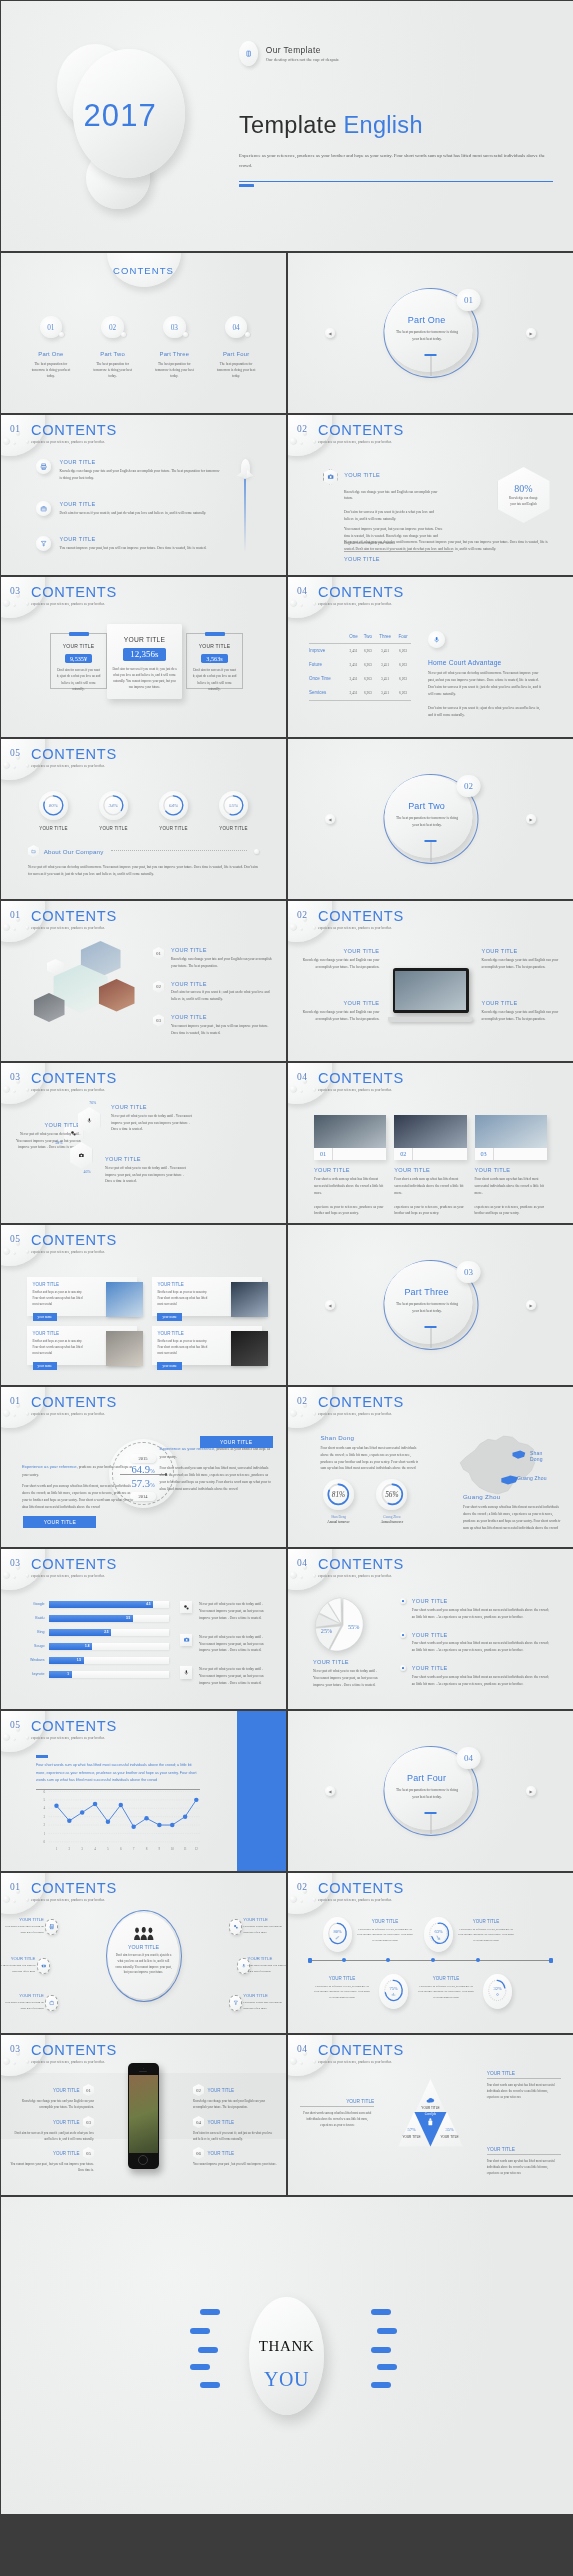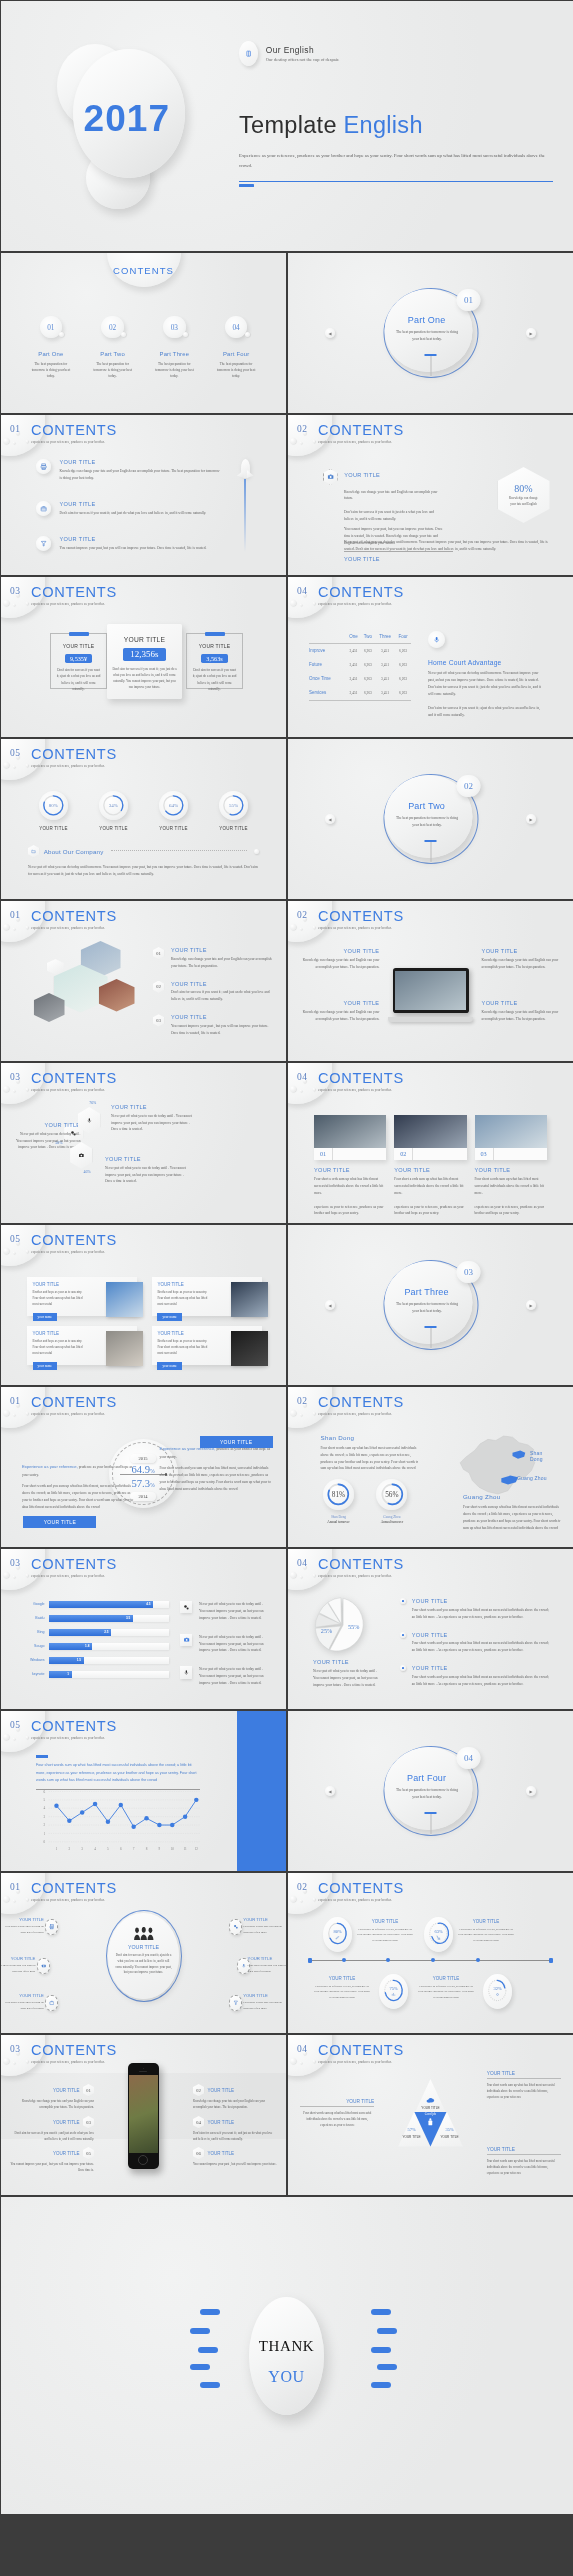--- a/index.html
+++ b/index.html
@@ -65,21 +65,21 @@
   .blob {
     position: absolute; border-radius: 50%;
     background: linear-gradient(145deg, #ffffff 0%, #f3f4f4 45%, #dfe0e0 100%);
     box-shadow: 3.4px 5.6px 10px rgba(0,0,0,.13);
   }
   .blob.b-back { width: 76px; height: 84px; left: 5.6px; top: 12.3px; }
   .blob.b-low  { width: 64px; height: 62px; left: 35px; top: 115px; }
   .blob.b-main { width: 112px; height: 129px; left: 22.4px; top: 17px; z-index: 2; }
   .yr {
     position: absolute; z-index: 3; left: 32.5px; top: 66px;
-    font-size: 37px; font-weight: 700; color: #3d7ce0;
+    font-size: 31px; font-weight: 400; color: #3d7ce0;
     letter-spacing: 1.1px; font-family: "Liberation Sans", sans-serif;
   }
   .tit-right { position: absolute; left: 238px; top: 40px; width: 303px; }
   .co-row { display: flex; align-items: center; gap: 7.8px; }
   .co-badge {
     width: 19px; height: 25px; border-radius: 50%;
     background: linear-gradient(150deg,#ffffff,#eeefef);
     box-shadow: 1.7px 2.2px 3.9px rgba(0,0,0,.12);
     display: flex; align-items: center; justify-content: center;
   }
@@ -215,21 +215,21 @@
   .tbl-side { position:absolute; left: 140px; top: 54px; width: 115px; }
   .tbl-side h3 { font-size: 6.7px; color:#3d7ce0; font-weight: 400; margin: 11.2px 0 3.9px; letter-spacing:0.2px; }
 
   
   .don-row { position:absolute; top: 52px; left: 22.4px; right: 22.4px; display:flex; justify-content:space-around; }
   .don { text-align:center; }
   .don .ring { width: 29px; height: 29px; border-radius:50%; margin: 0 auto; position:relative;
      background: radial-gradient(circle at 38% 33%, #fff 0%, #f3f4f4 62%, #e6e7e7 100%);
      box-shadow: 1.7px 2.8px 5px rgba(0,0,0,.12); display:flex;align-items:center;justify-content:center; }
   .don .ring svg { position:absolute; inset: 2.2px; }
-  .don .val { font-family:"Liberation Serif",serif; font-size: 5px; color:#6d8fc9; position:relative; }
+  .don .val { font-family:"Liberation Serif",serif; font-size: 5px; color:#6d8fc9; position:relative;font-style:italic; }
   .don .lab { margin-top: 5.6px; font-size: 4.5px; color:#3b3b3b; letter-spacing:0.2px; }
   .about { position:absolute; left: 27px; right: 27px; top: 106px; }
   .about .hd { display:flex; align-items:center; gap: 4.5px; }
   .about .hd .t { font-size: 6.2px; color:#4e82cf; letter-spacing:0.2px; }
   .about .dots { flex: 1; border-bottom: 0.6px dotted #b6b6b6; margin: 0 2.2px 1.7px 3.4px; }
   .about .end { width: 5px; height: 5px; border-radius:50%;
       background: radial-gradient(circle at 35% 30%,#fff,#e6e7e7); box-shadow:0.6px 1.1px 1.7px rgba(0,0,0,.12); }
   .about .btext { margin-top: 6.7px; }
 
   
@@ -406,21 +406,21 @@
 
   
   .ty-oval { position:absolute; left: 50%; margin-left: -38px; top: 50%; margin-top: -59px;
      width: 75px; height: 118px; border-radius: 50%;
      background: linear-gradient(150deg,#ffffff 0%, #f4f5f5 45%, #e2e3e3 100%);
      box-shadow: 3.9px 6.7px 12.3px rgba(0,0,0,.15); z-index: 2; }
   .ty-dash { position:absolute; width: 20px; height: 6.2px; border-radius: 3.4px; background:#3d7ce0; z-index:1; }
   .ty-t1 { position:absolute; left:0; right:0; top: 41px; text-align:center;
      font-family:"Liberation Serif",serif; font-size: 15px; color:#121212; letter-spacing: 0.6px; }
   .ty-t2 { position:absolute; left:0; right:0; top: 71px; text-align:center;
-     font-family:"Liberation Serif",serif; font-size: 16px; color:#3d7ce0; letter-spacing: 0.6px; }
+     font-family:"Liberation Serif",serif; font-size: 20px; color:#3d7ce0; letter-spacing: 0.6px; }
 
   svg.icn { width: 7.3px; height: 7.3px; fill: none; stroke: #4e82cf; stroke-width: 1.4; }
   svg.icn-dark { width: 6.7px; height: 6.7px; fill: #2e2e2e; }
 </style>
 </head>
 <body>
 
 <div class="deck">
 
   <div class="slide slide-full">
@@ -433,21 +433,21 @@
     </div>
     <div class="tit-right">
       <div class="co-row">
         <div class="co-badge">
           <svg class="icn" viewBox="0 0 16 16" style="stroke:#3d7ce0">
             <rect x="4" y="2.5" width="8" height="11" rx="1"></rect>
               <path d="M8 2.5v11"></path>
           </svg>
         </div>
         <div>
-          <div class="co-name">Our English</div>
+          <div class="co-name">Our Template</div>
           <div class="co-tag">Our destiny offers not the cup of despair.</div>
         </div>
       </div>
       <div class="big-title">
         <span style="color:#2f2f2f">Template</span>
         <span>English</span>
       </div>
       <div class="lede">Experience as your reference, prudence as your brother and hope as your sentry. Four short words sum up what has lifted most successful individuals above the crowd.</div>
       <div class="rule"></div>
     </div>

